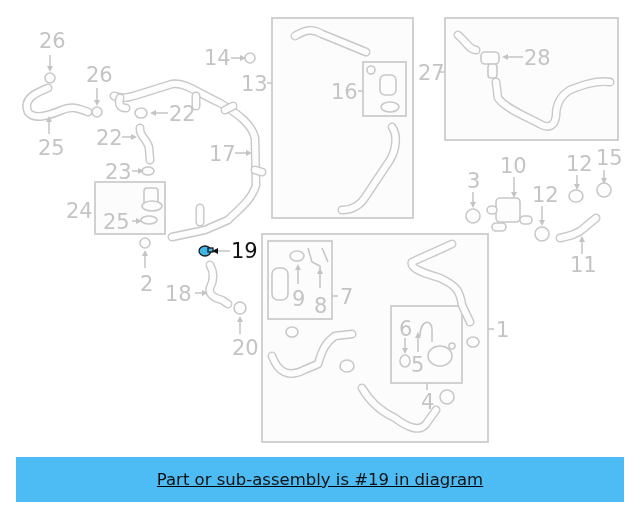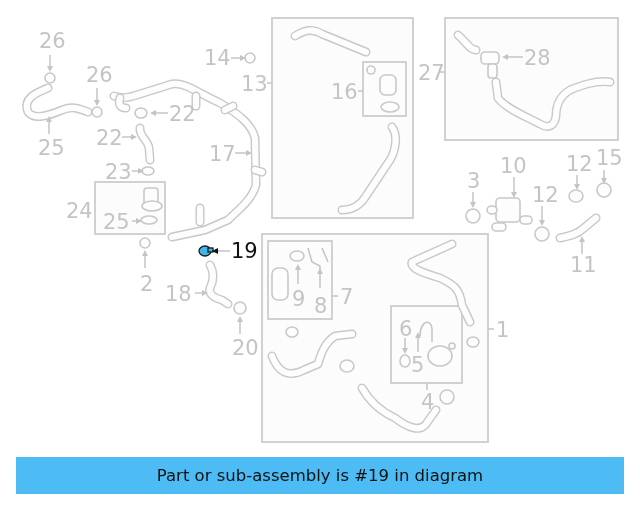--- a/index.html
+++ b/index.html
@@ -8,22 +8,22 @@
   .part { fill: #fdfdfd; stroke: #c8c8c8; stroke-width: 1.6; stroke-linejoin: round; stroke-linecap: round; }
   .hose { fill: none; stroke: #c8c8c8; stroke-width: 9; stroke-linecap: round; stroke-linejoin: round; }
   .hose-in { fill: none; stroke: #fdfdfd; stroke-width: 6.2; stroke-linecap: round; stroke-linejoin: round; }
   .box { fill: #fcfcfc; stroke: #cdcdcd; stroke-width: 1.8; }
   .lead { stroke: #c4c4c4; stroke-width: 1.5; fill: none; }
   .lbl { fill: #c4c4c4; font-family: "DejaVu Sans", sans-serif; font-size: 21px; }
   .lbl-hi { fill: #111111; font-family: "DejaVu Sans", sans-serif; font-size: 21px; }
   .arrow { fill: #c4c4c4; }
   .arrow-hi { fill: #111111; }
   .hi-part { fill: #3fb6e6; stroke: #1a1a1a; stroke-width: 1.3; }
-  #banner { position: absolute; left: 16px; top: 457px; width: 608px; height: 37px; background: #4dbcf4;
-    display: flex; flex-direction: column; align-items: center; justify-content: center; }
+  #banner { position: absolute; left: 16px; top: 457px; width: 608px; height: 45px; background: #4dbcf4;
+    display: flex; flex-direction: column; align-items: center; justify-content: center; text-decoration: underline; }
   #banner span { font-family: "DejaVu Sans", sans-serif; font-size: 16.5px; color: #111111; line-height: 20px; }
 </style>
 </head>
 <body>
 
 <svg id="diagram" viewBox="0 0 640 455" xmlns="http://www.w3.org/2000/svg">
 
   <rect class="box" x="272" y="18" width="141" height="200"></rect>
   <rect class="box" x="363" y="62" width="43" height="54"></rect>
   <rect class="box" x="445" y="18" width="173" height="122"></rect>

